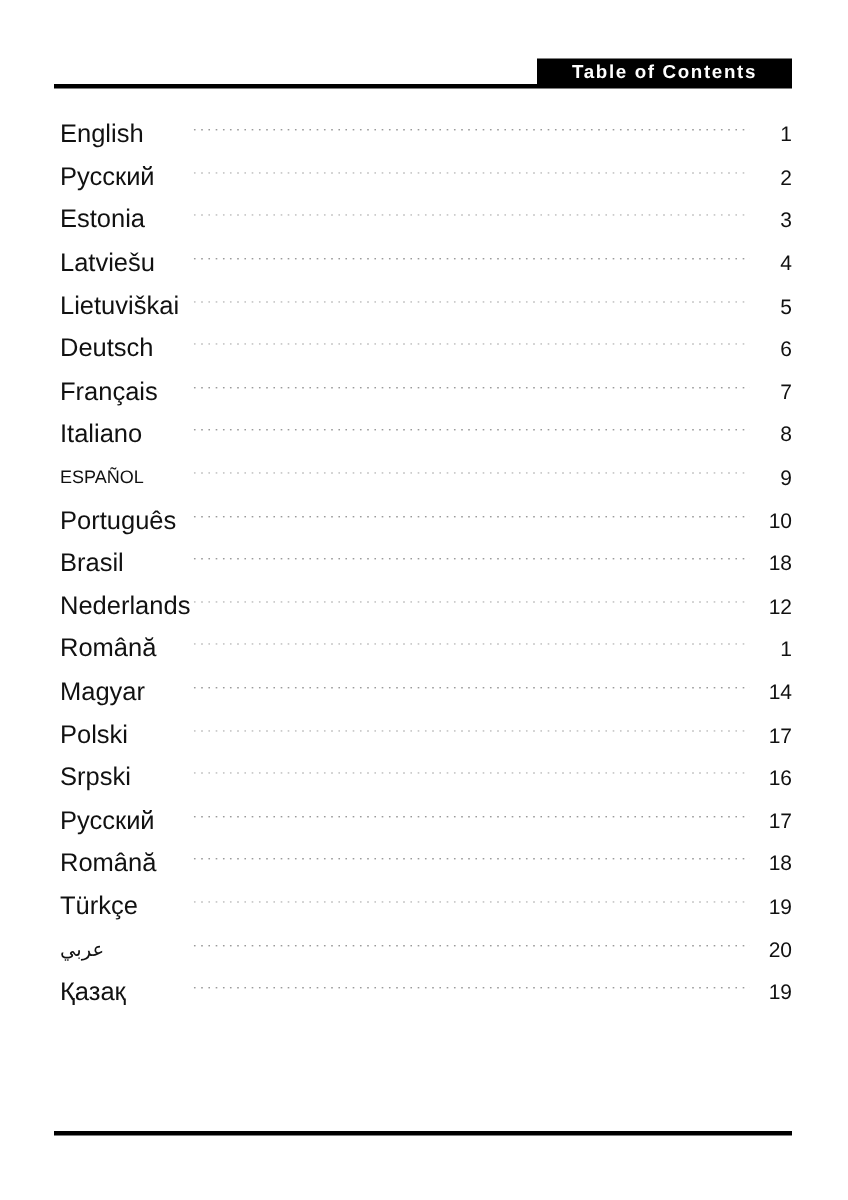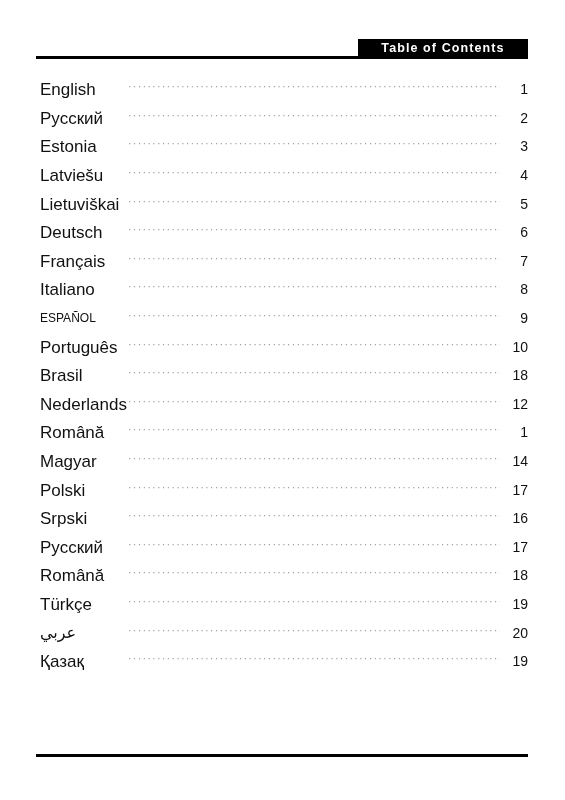--- a/index.html
+++ b/index.html
@@ -93,21 +93,21 @@
     transform: translateY(-50%);
     font-size: 17px;
     line-height: 1;
     white-space: nowrap;
     color: #111111;
   }
   .toc-row.is-upper .toc-label {
     font-size: 12px;
   }
   .toc-row.is-rtl .toc-label {
-    font-size: 16px;
+    font-size: 13px;
     direction: rtl;
     unicode-bidi: bidi-override;
     font-family: Liberation Serif, serif;
   }
 
   .toc-leader {
     position: absolute;
     left: 128px;
     right: 65px;
     top: 50%;

